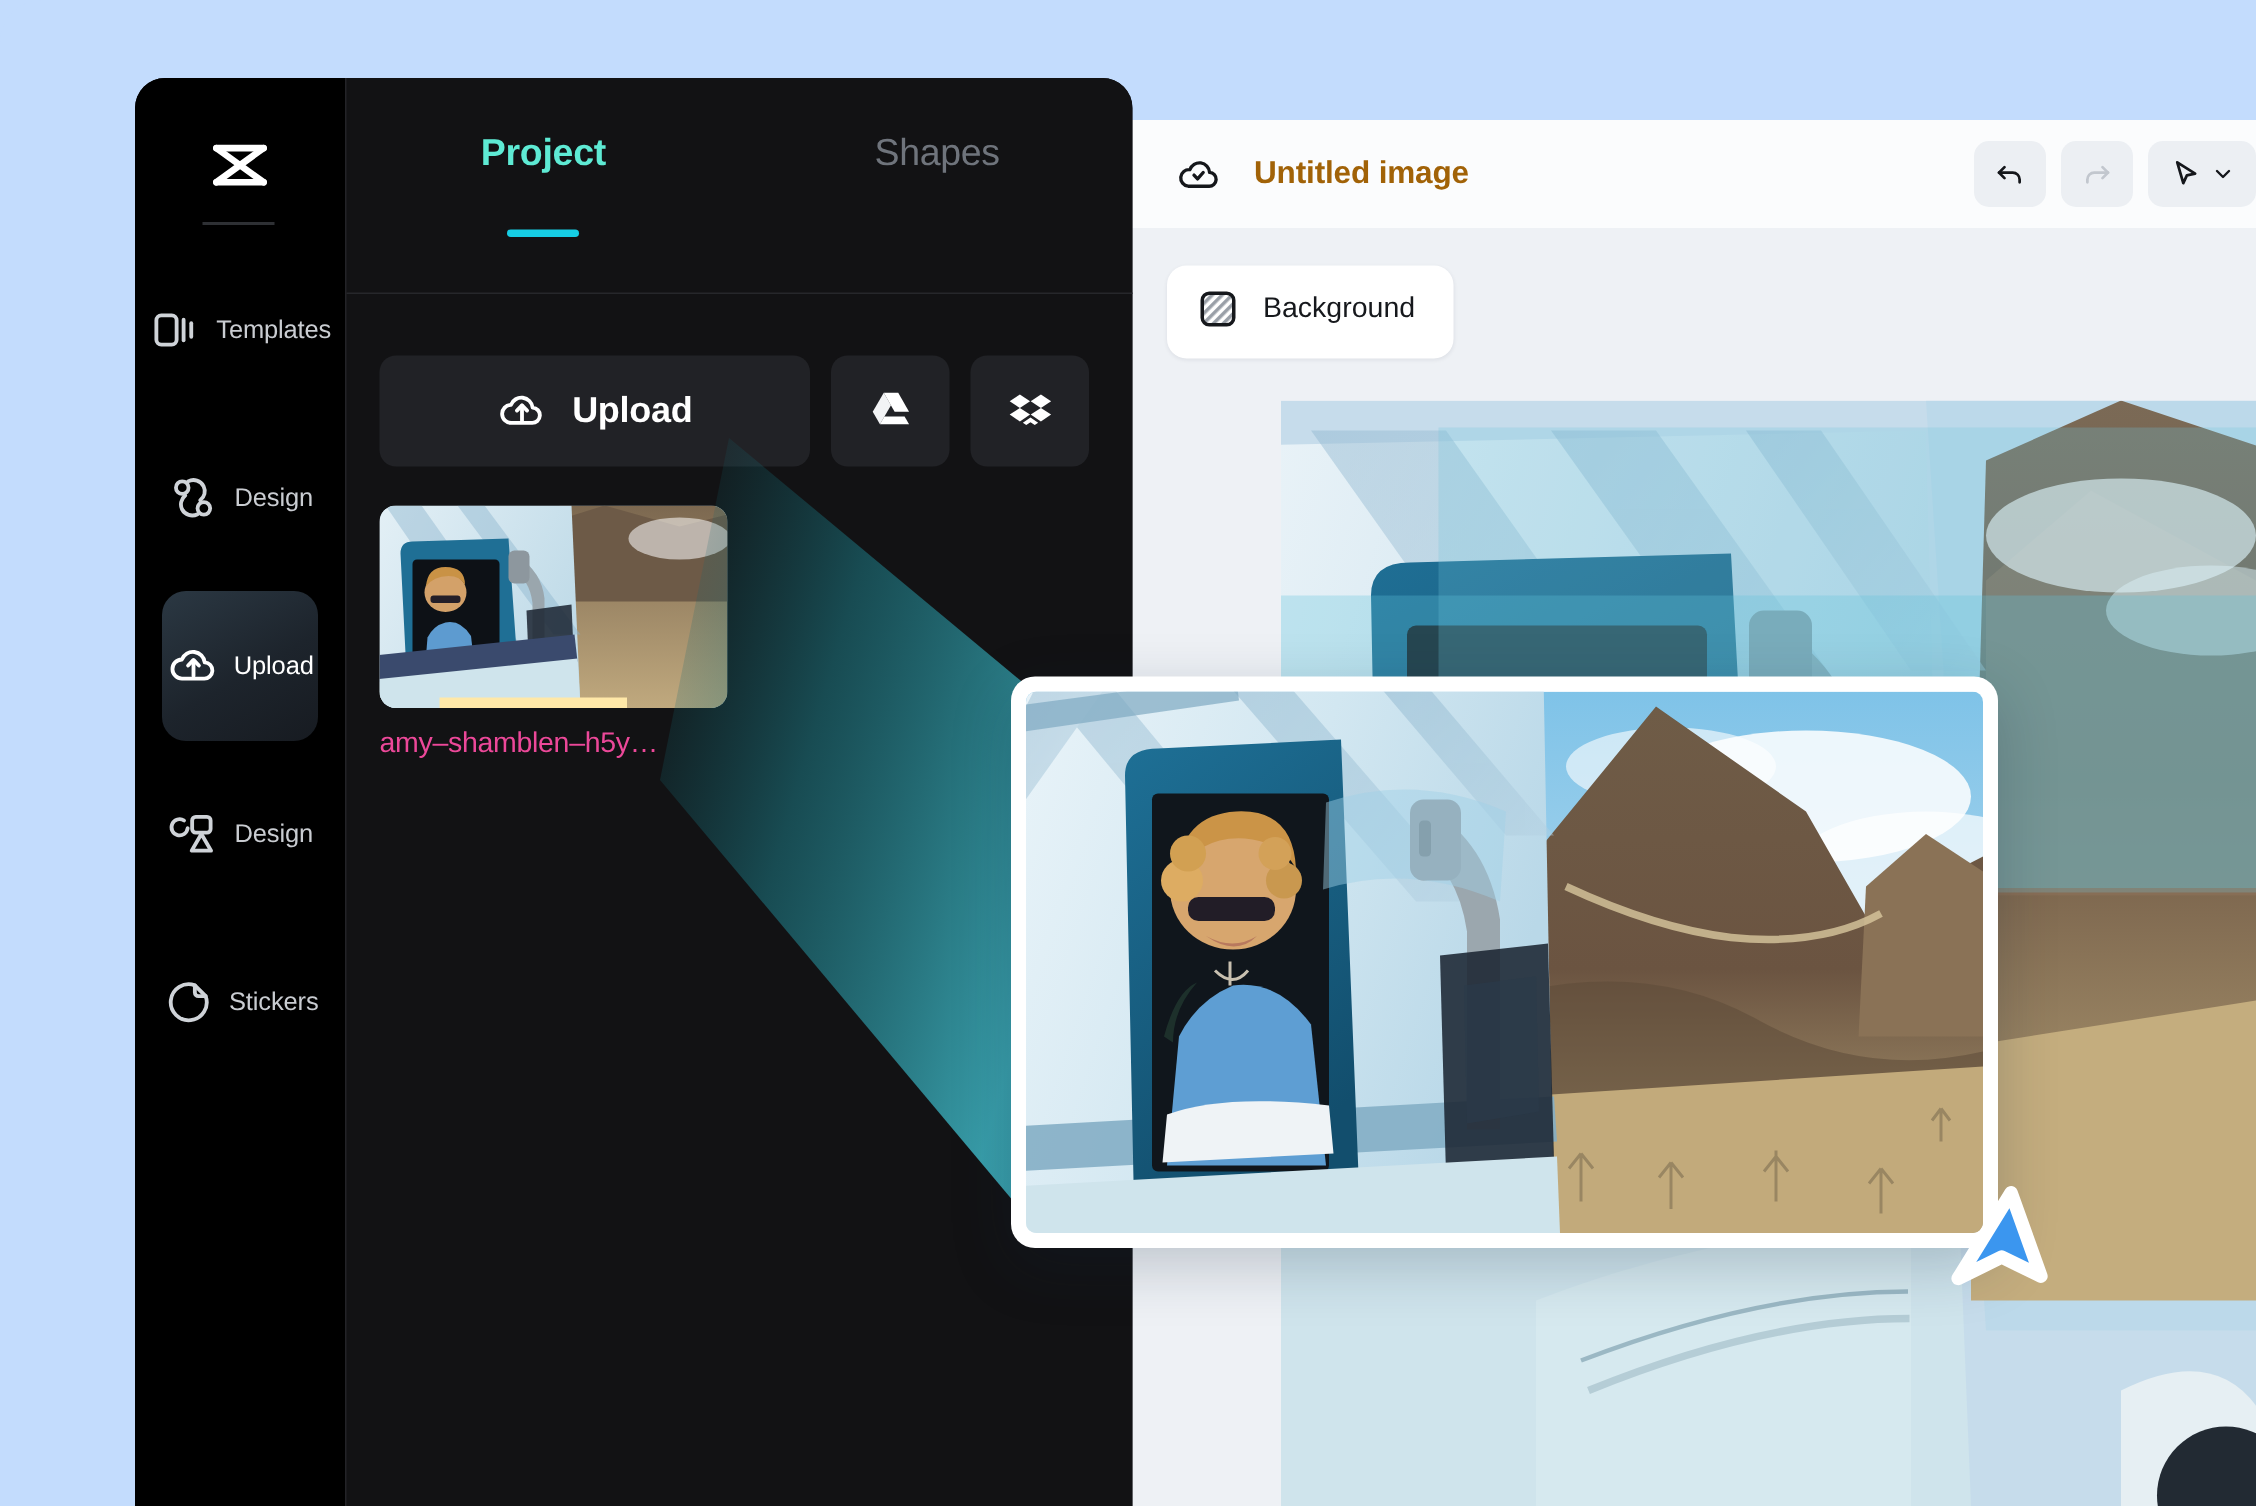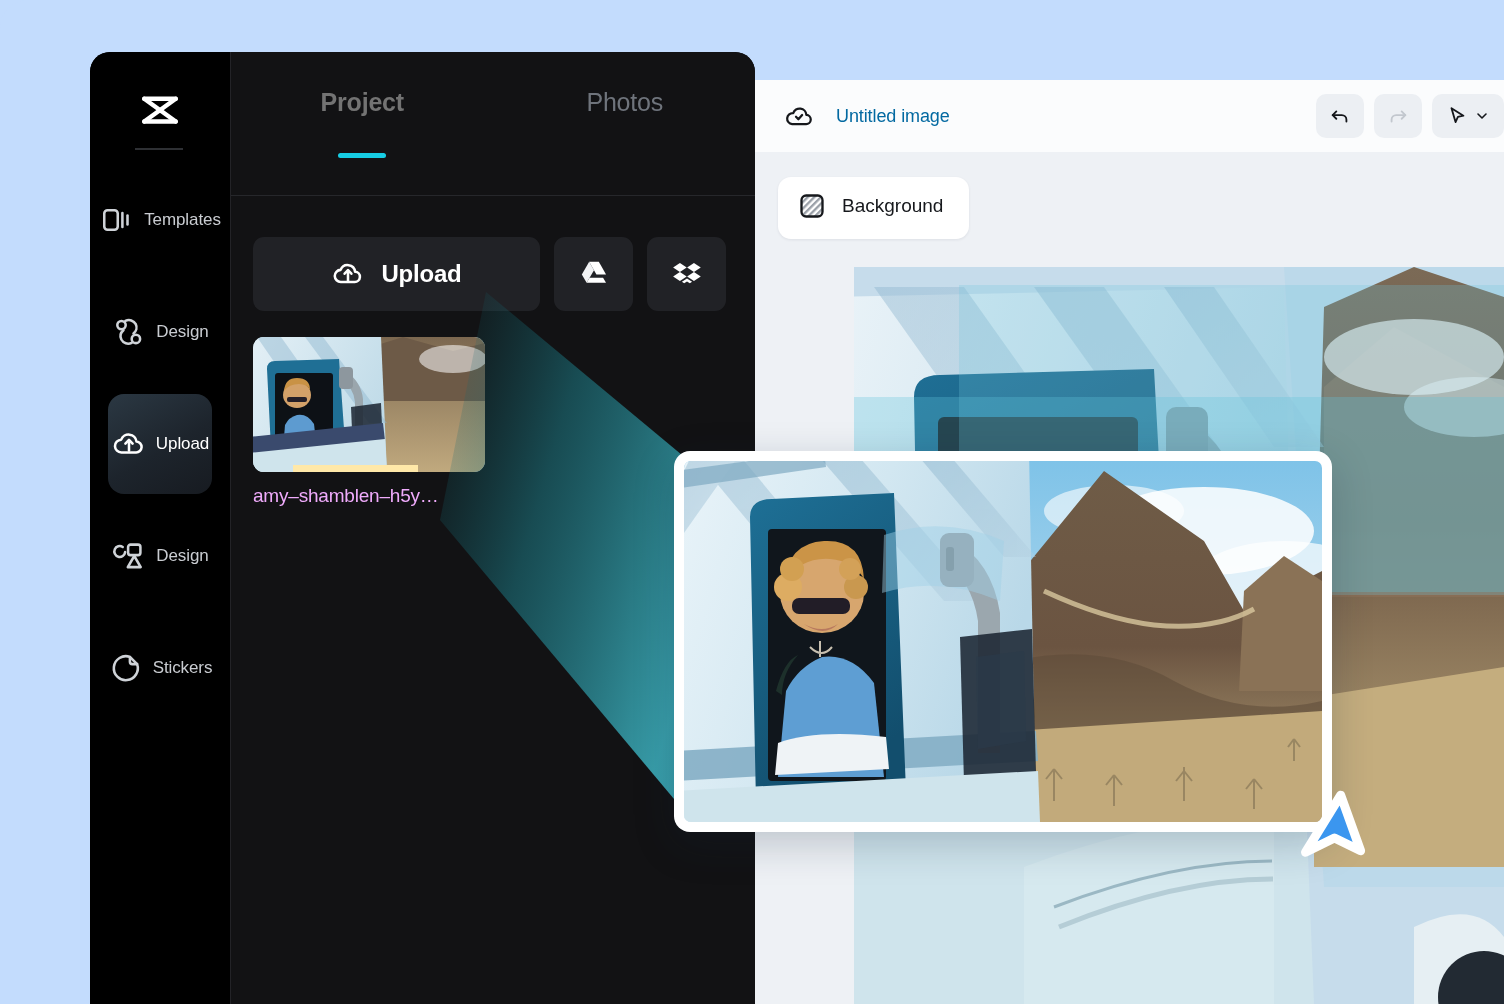--- a/index.html
+++ b/index.html
@@ -27,21 +27,21 @@
   }
   .editor-header {
     position: absolute; left: 0; top: 0;
     width: 750px; height: 72px;
     background: #fbfcfd;
     display: flex; align-items: center;
   }
   .cloud-status { margin-left: 30px; display: flex; align-items: center; }
   .doc-title {
     margin-left: 22px;
-    font-size: 18px; color: #0369a1; font-weight: 400;
+    font-size: 21px; color: #a16207; font-weight: 700;
     letter-spacing: -0.1px;
   }
   .header-tools {
     position: absolute; right: 0; top: 14px;
     display: flex; gap: 10px; align-items: center;
   }
   .tool-btn {
     width: 48px; height: 44px; border-radius: 10px;
     background: #eceff3;
     display: flex; align-items: center; justify-content: center;
@@ -127,21 +127,21 @@
     position: absolute; left: 0; top: 22px;
     width: 525px; height: 76px;
     display: flex;
   }
   .tab {
     flex: 1; display: flex; align-items: flex-start; justify-content: center;
     padding-top: 14px;
     cursor: pointer; position: relative;
   }
   .tab-text { font-size: 25px; letter-spacing: -0.2px; }
-  .tab.active .tab-text { color: #737373; font-weight: 700; }
+  .tab.active .tab-text { color: #5eead4; font-weight: 700; }
   .tab .tab-text { color: #6f747c; font-weight: 400; }
   .tab-underline {
     position: absolute; bottom: -8px;
     width: 48px; height: 5px; border-radius: 3px;
     background: #16cde4;
   }
   .tabs-rule {
     position: absolute; left: 0; top: 143px;
     width: 525px; height: 1px; background: #26272b;
   }
@@ -177,21 +177,21 @@
     border-radius: 11px; overflow: hidden;
     background: #333;
   }
   .asset-progress {
     position: absolute; left: 40px; bottom: 0;
     width: 125px; height: 7px;
     background: #ffe8a8;
   }
   .asset-name {
     margin-top: 13px;
-    font-size: 19px; color: #f0abfc;
+    font-size: 19px; color: #ec4899;
     letter-spacing: -0.2px;
     white-space: nowrap; overflow: hidden;
   }
 
   
   .drag-beam {
     position: absolute; left: 0; top: 0;
     width: 1504px; height: 1004px;
     pointer-events: none;
   }
@@ -447,21 +447,21 @@
     </div>
 
     <div class="panel">
 
       <div class="tabs">
         <div class="tab active">
           <span class="tab-text">Project</span>
           <span class="tab-underline"></span>
         </div>
         <div class="tab">
-          <span class="tab-text">Photos</span>
+          <span class="tab-text">Shapes</span>
         </div>
       </div>
       <div class="tabs-rule"></div>
 
       <div class="upload-row">
         <div class="upload-btn">
           <span>
             <svg width="34" height="34" viewBox="0 0 24 24" fill="none" stroke="#ffffff" stroke-width="1.8" stroke-linecap="round" stroke-linejoin="round">
               <path d="M7 17.6h9.6a3.6 3.6 0 0 0 .4-7.2 5.3 5.3 0 0 0-10.2-1.3A3.8 3.8 0 0 0 7 17.6z"></path>
               <path d="M12 16.4V9.6"></path>

